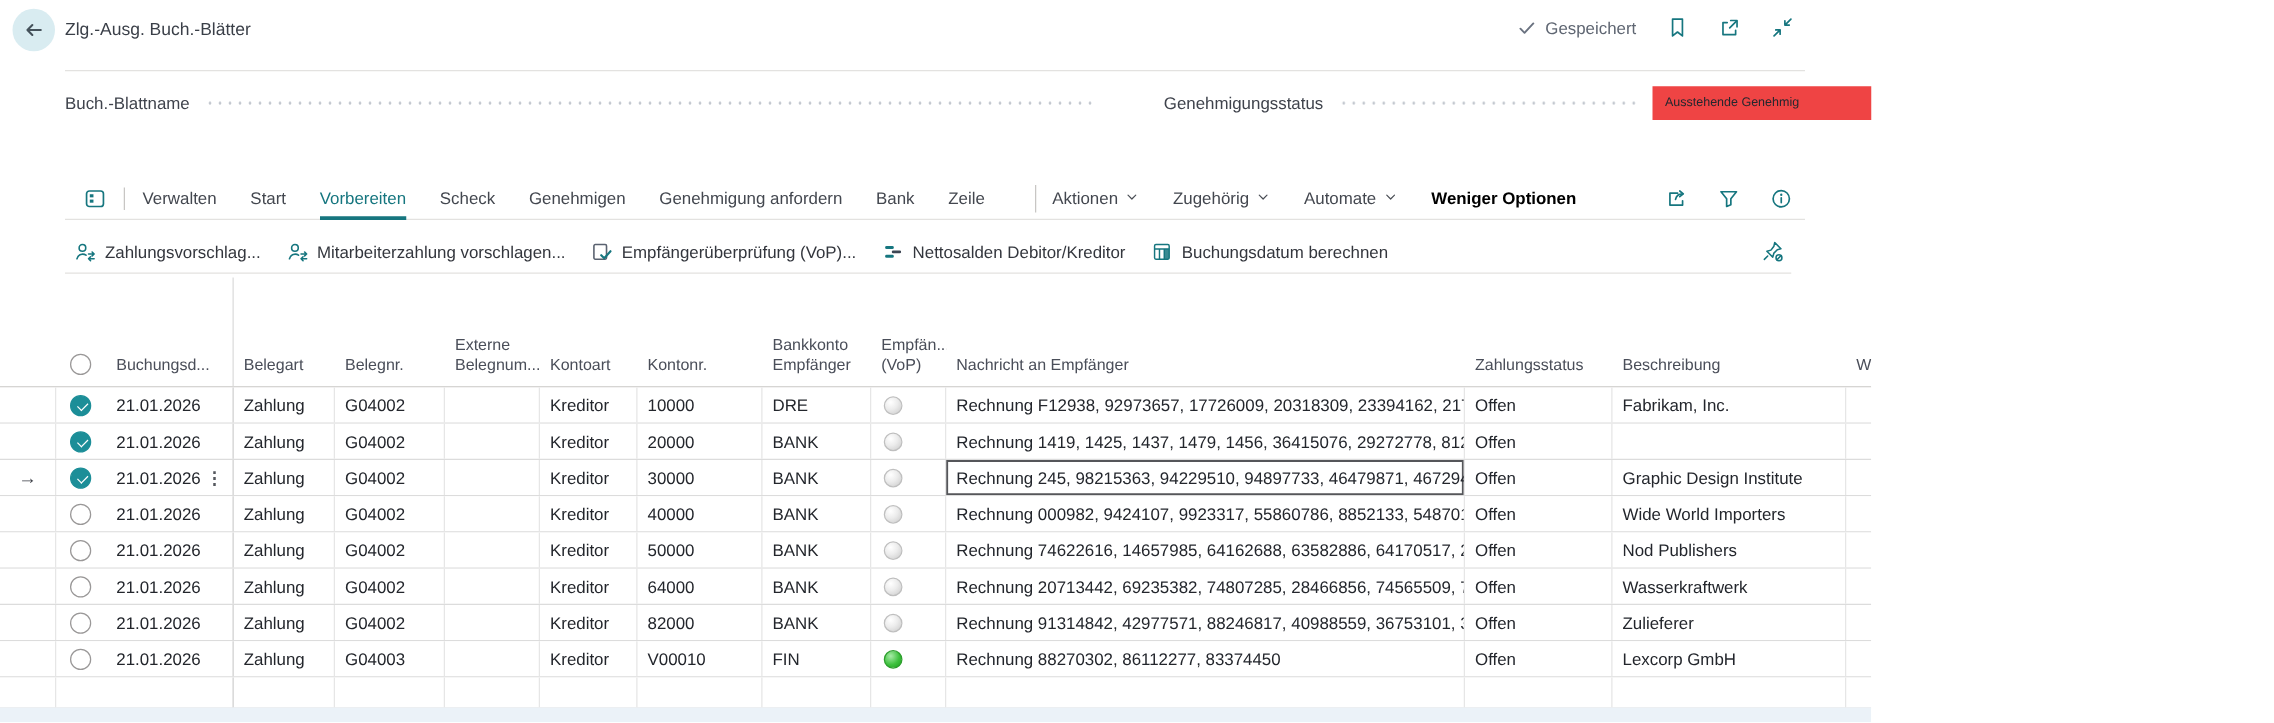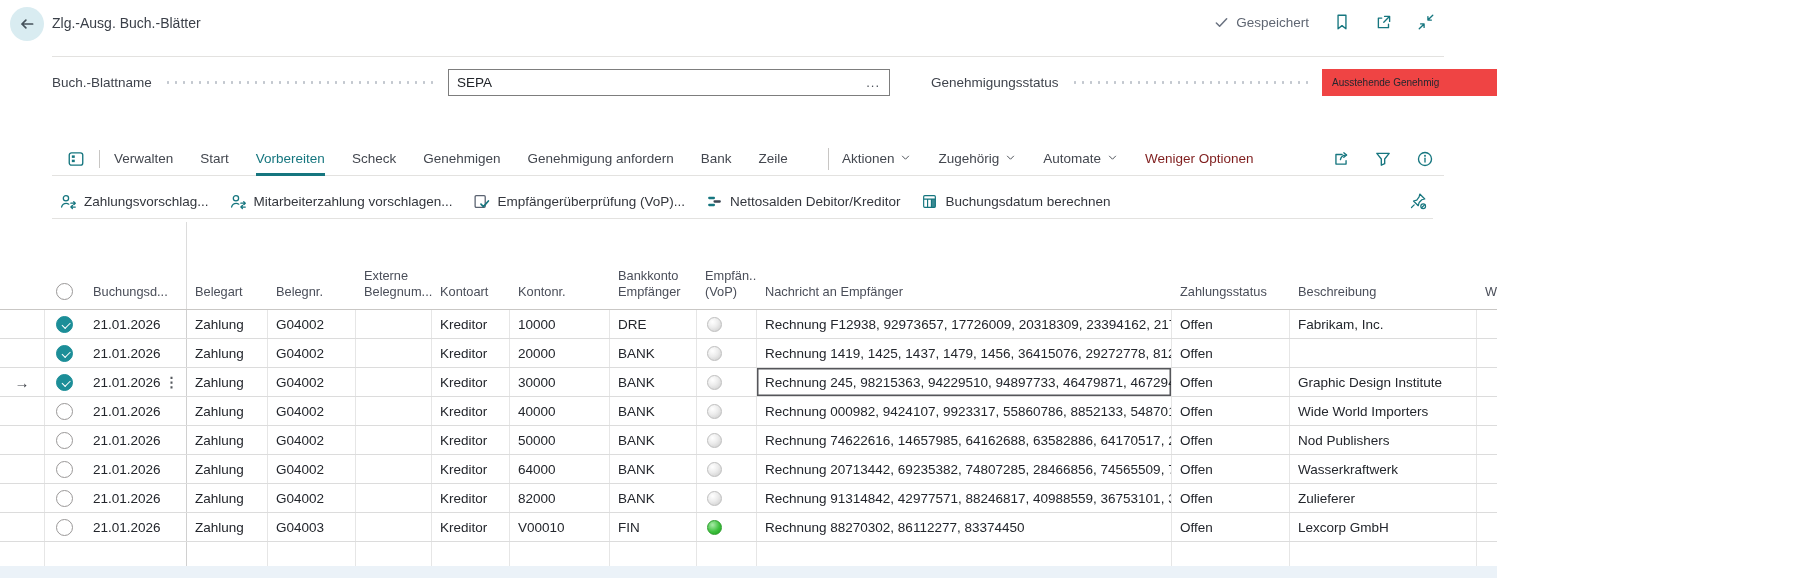--- a/index.html
+++ b/index.html
@@ -37,21 +37,21 @@
             display:flex;align-items:center;}
   .board{margin-left:15px;width:18px;height:18px;}
   .board svg{width:100%;height:100%;}
   .vsep{width:1px;height:18px;background:#c8c6c4;margin:0 14px;}
   .vsep.tall{height:22px;margin:0 13px;}
   .tabs{display:flex;align-items:center;height:34px;}
   .tab{display:flex;align-items:center;gap:6px;height:34px;margin-right:27px;font-size:13.5px;
        color:#43474f;cursor:pointer;position:relative;white-space:nowrap;text-align:right;}
   .tab.active{color:#16767f;}
   .tab.active::after{content:"";position:absolute;left:0;right:0;bottom:0;height:2.5px;background:#16767f;}
-  .tab.less{color:#7f1d1d;}
+  .tab.less{color:#000000;font-weight:bold;}
   .tab .caret svg{width:11px;height:11px;}
   .menu-icons{margin-left:auto;display:flex;align-items:center;gap:24px;margin-right:10px;}
 
   
   .toolbar-row{position:absolute;left:52px;right:64px;top:184px;height:35px;border-bottom:1px solid #e3e2e0;
                display:flex;align-items:center;padding-left:8px;}
   .tb-actions{display:flex;align-items:center;gap:21px;}
   .action{display:flex;align-items:center;gap:7px;font-size:13.5px;color:#33363d;cursor:pointer;white-space:nowrap;}
   .aicon{width:17px;height:17px;display:inline-flex;}
   .aicon svg{width:100%;height:100%;}
@@ -129,24 +129,20 @@
           <path d="M14 2 9.7 6.3M9.7 6.3V3.2M9.7 6.3h3.1"></path>
           <path d="M2 14l4.3-4.3M6.3 9.7v3.1M6.3 9.7H3.2"></path>
         </svg>
     </span>
   </div>
   <div class="divider-title"></div>
 
   <div class="field field-journal">
     <span class="flabel">Buch.-Blattname</span>
     <span class="leader"></span>
-    <div class="input-box">
-      <input type="text" value="SEPA" style="">
-      <span class="lookup">...</span>
-    </div>
   </div>
   <div class="field field-approval">
     <span class="flabel">Genehmigungsstatus</span>
     <span class="leader"></span>
     <div class="value-box">Ausstehende Genehmig</div>
   </div>
 
   <div class="menu-row">
     <span class="board">
       <svg viewBox="0 0 16 16" fill="none" stroke="#16767f" stroke-width="1.2" stroke-linejoin="round">

